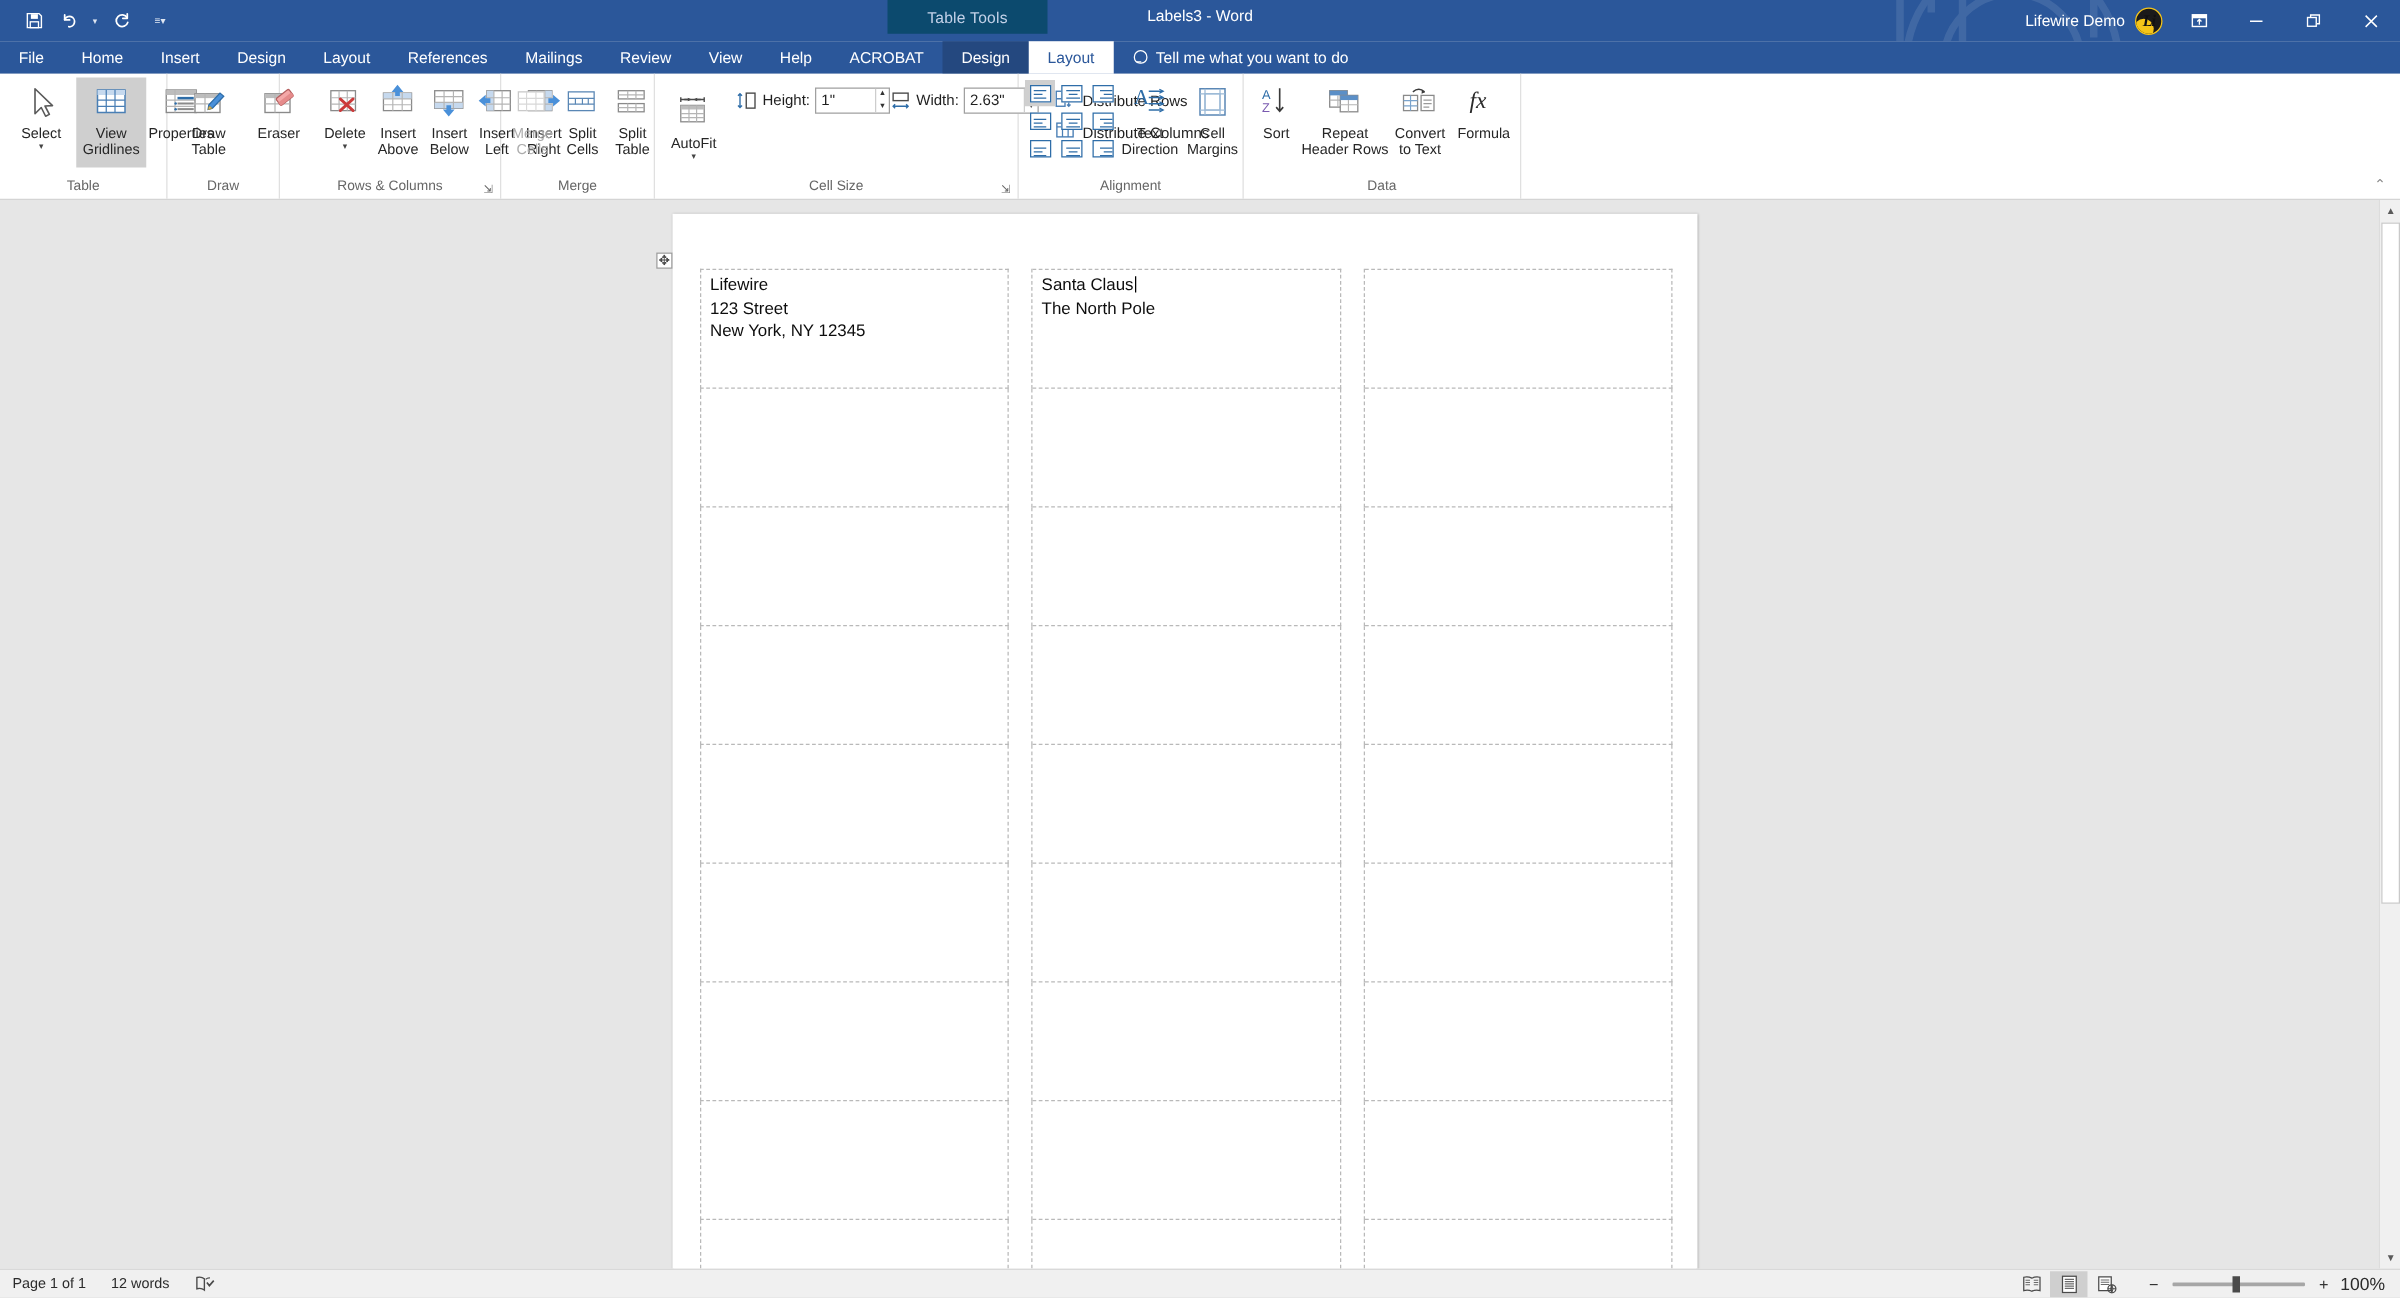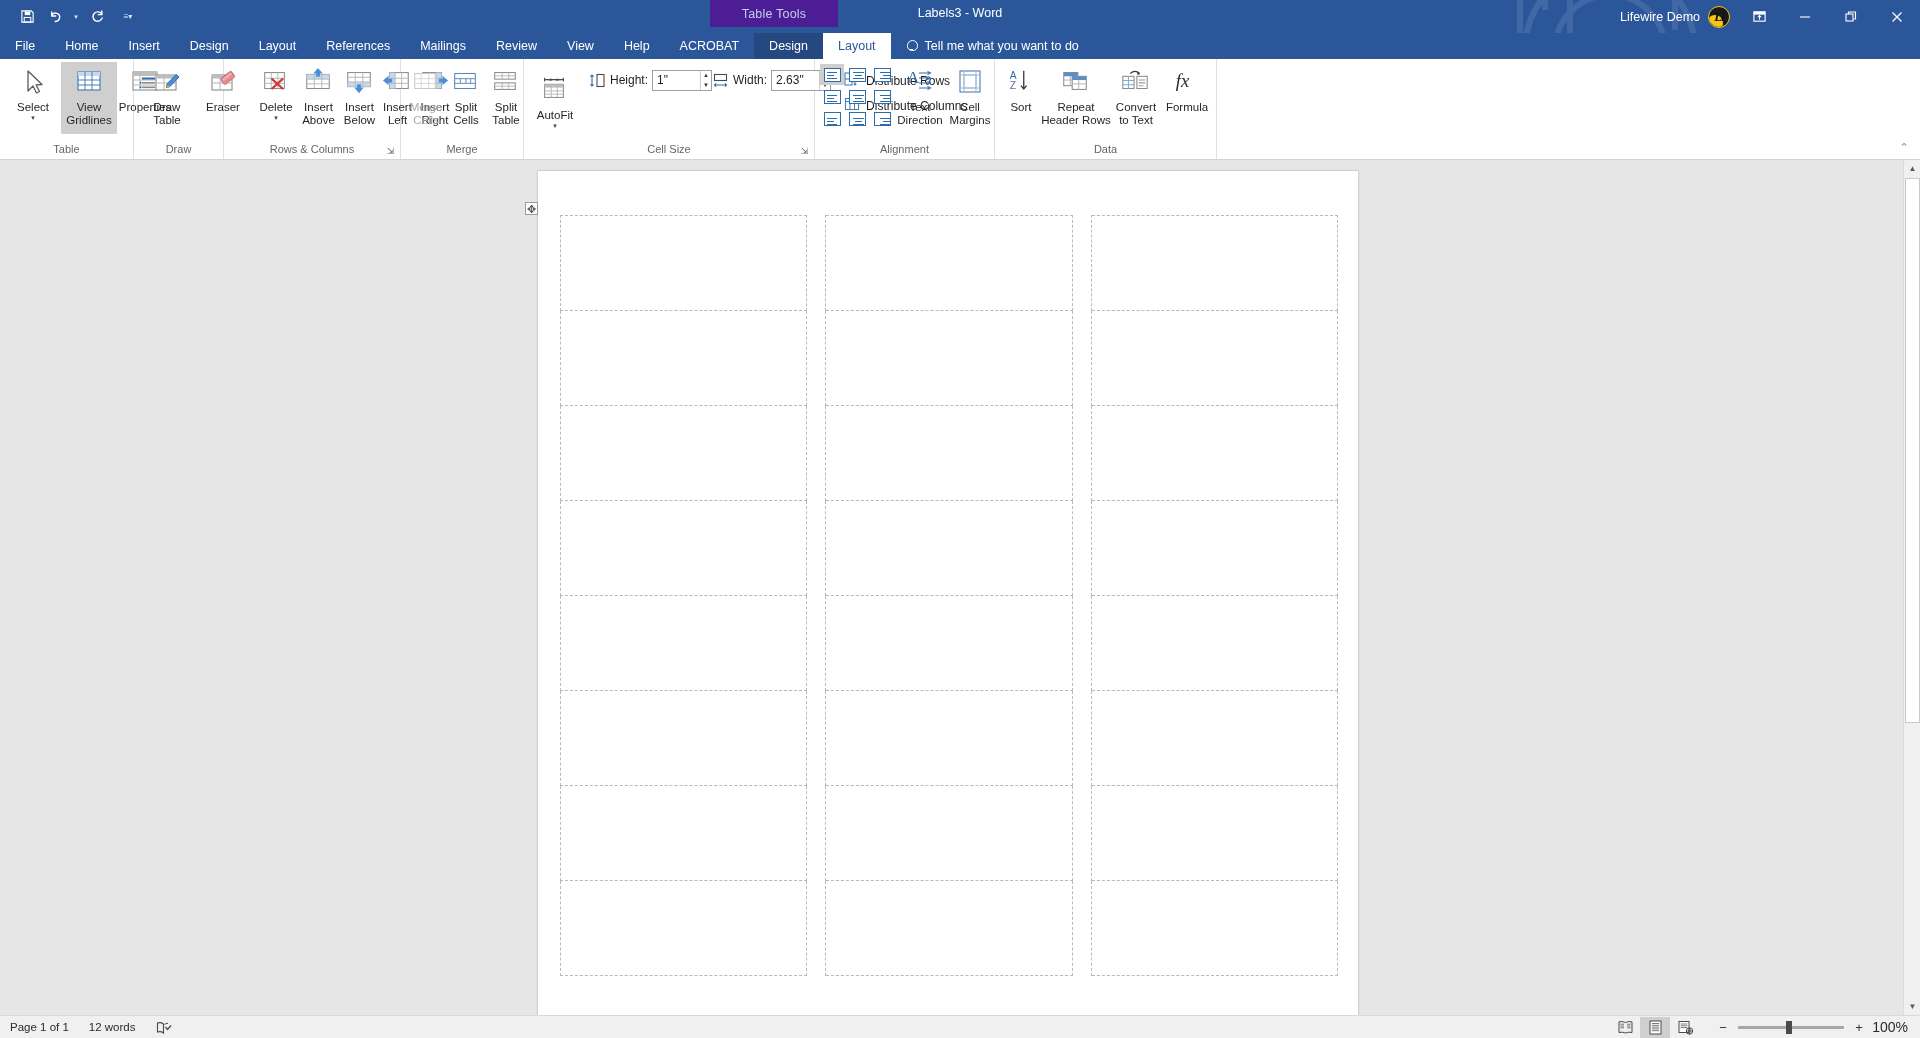--- a/index.html
+++ b/index.html
@@ -36,21 +36,21 @@
   }
   .qat-caret {
     width: 12px; height: 26px;
     display: flex; align-items: center; justify-content: center;
     color: #dfe6f2; font-size: 7px;
   }
   .tt-group {
     position: absolute;
     left: 710px; top: 0;
     width: 128px; height: 27px;
-    background: #4c1d95;
+    background: #0c4a6e;
     display: flex; align-items: center; justify-content: center;
     z-index: 2;
   }
   .tt-group span {
     color: #c3d1e8; font-size: 12.5px; letter-spacing: .2px;
   }
   .doc-title {
     position: absolute; left: 0; right: 0; top: 0;
     height: 27px; line-height: 27px;
     text-align: center;
@@ -822,20 +822,34 @@
     <table class="labeltable">
       <colgroup>
         <col style="width:234px">
           <col style="width:18px">
         <col style="width:234px">
           <col style="width:18px">
         <col style="width:234px">
       </colgroup>
       <tbody>
         <tr>
+          <td>
+            <div class="cellline">Lifewire</div>
+            <div class="cellline">123 Street</div>
+            <div class="cellline">New York, NY 12345</div>
+          </td>
+          <td class="gut"></td>
+          <td>
+            <div class="cellline"><span>Santa Claus</span><span class="caret"></span></div>
+            <div class="cellline">The North Pole</div>
+          </td>
+          <td class="gut"></td>
+          <td></td>
+        </tr>
+        <tr>
           <td></td>
             <td class="gut"></td>
           <td></td>
             <td class="gut"></td>
           <td></td>
         </tr>
         <tr>
           <td></td>
             <td class="gut"></td>
           <td></td>

